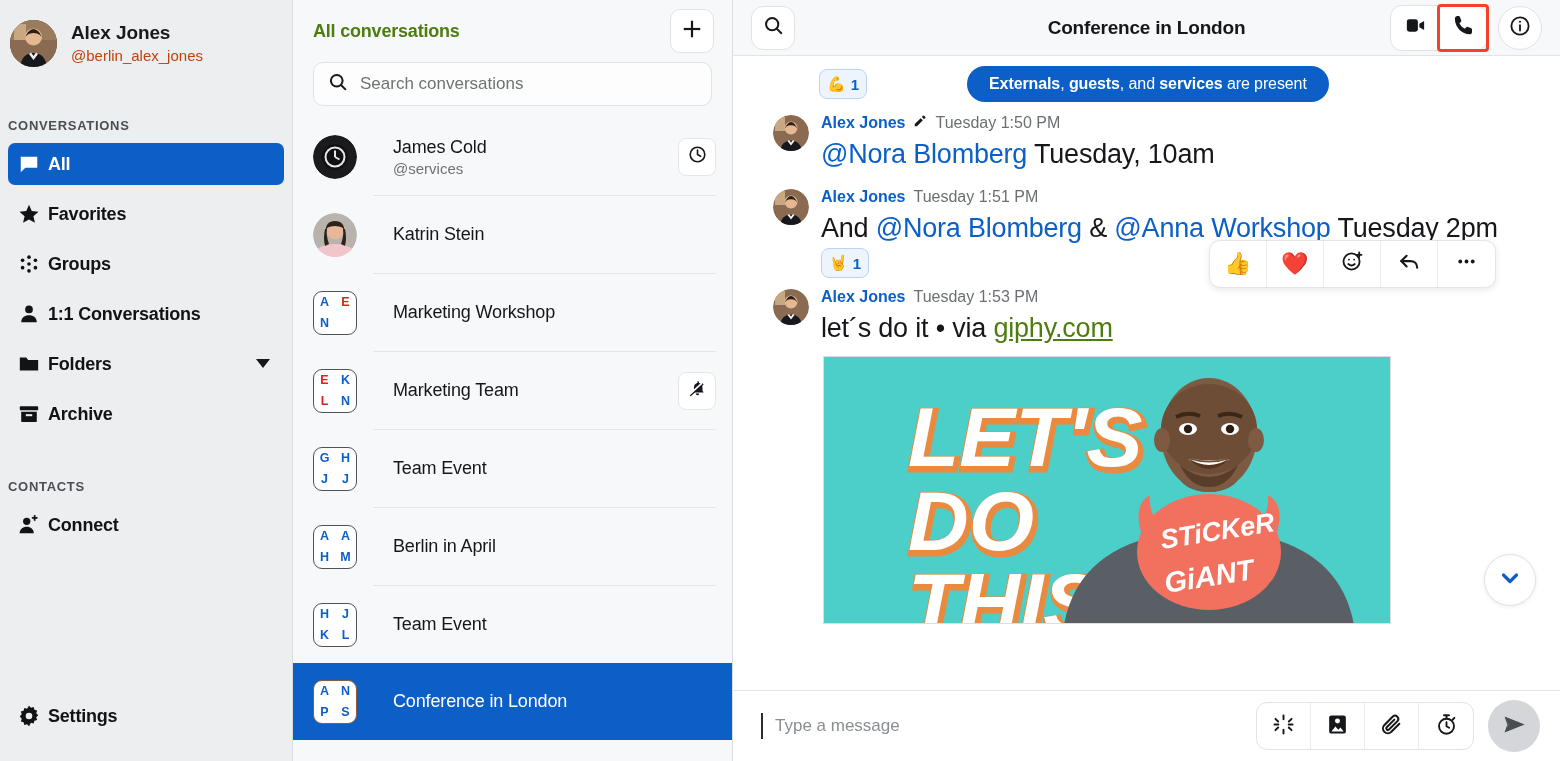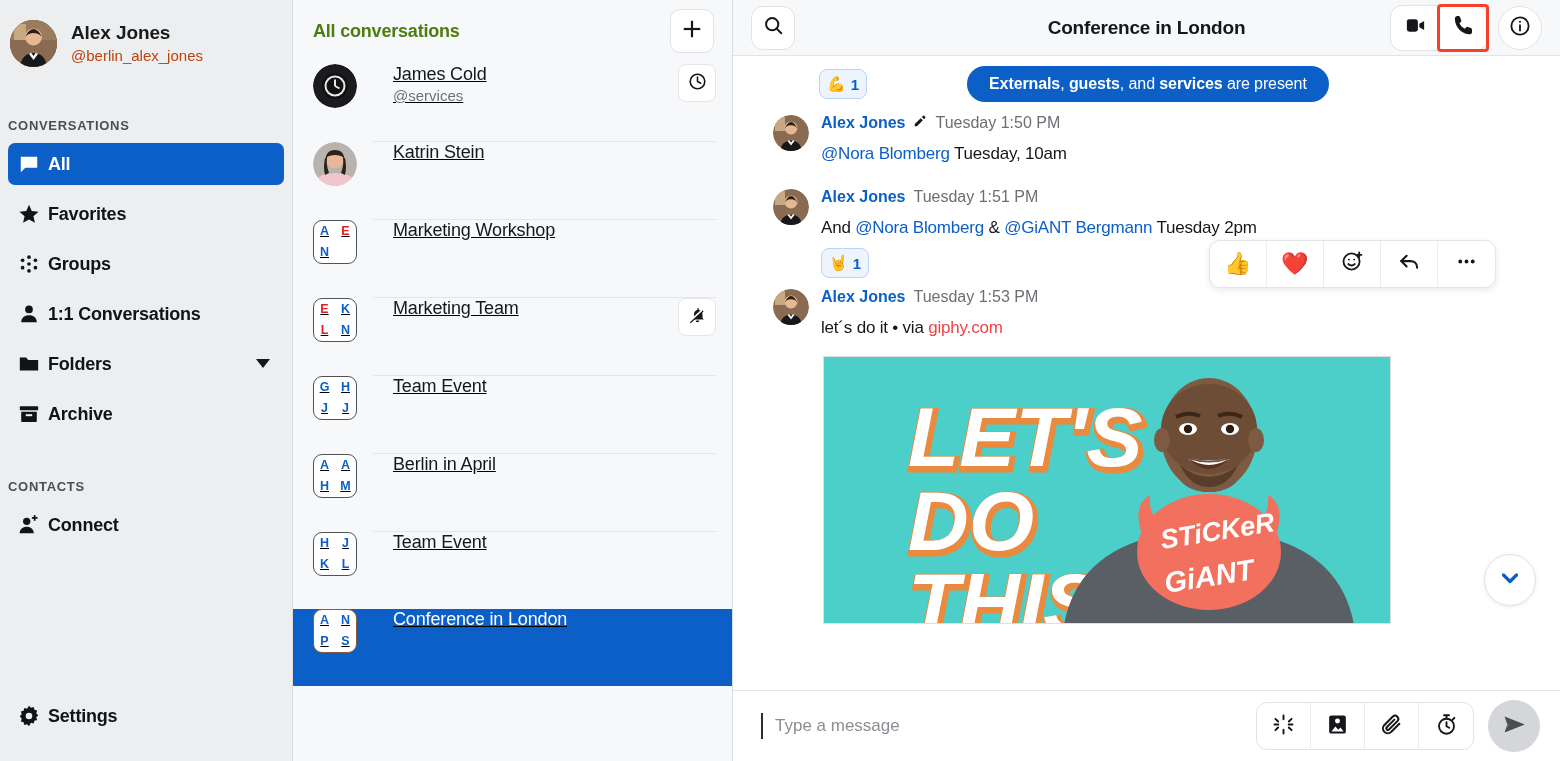--- a/index.html
+++ b/index.html
@@ -70,22 +70,22 @@
   }
   .searchbox input {
     border: none; outline: none; background: transparent;
     font-size: 17px; color: #15171a; margin-left: 12px; width: 100%;
     font-family: "Liberation Sans", sans-serif;
   }
   .searchbox input::placeholder { color: #6e7277; }
 
   .conv-scroll { margin-top: 12px; flex: 1; overflow: hidden; }
   .conv-row {
-    display: flex; align-items: flex-start; height: 77px;
-    padding-left: 20px; padding-right: 16px; cursor: pointer; position: relative; text-decoration: underline;
+    display: flex; align-items: center; height: 77px;
+    padding-left: 20px; padding-right: 16px; cursor: pointer; position: relative;
   }
   .conv-row.selected { background: #0b5fc7; }
   .conv-sep { height: 1px; background: #e3e5e8; margin-left: 80px; margin-right: 16px; }
   .conv-av { width: 44px; height: 44px; flex: 0 0 44px; position: relative; }
   .conv-av.circle { border-radius: 50%; overflow: hidden; }
   .grid-av {
     width: 44px; height: 44px; border-radius: 9px;
     background: #ffffff; border: 1.6px solid #4e5358;
     display: grid; grid-template-columns: 1fr 1fr; grid-template-rows: 1fr 1fr;
     align-items: center; justify-items: center; overflow: hidden;
@@ -135,23 +135,23 @@
     padding: 9px 22px; font-size: 16px; margin-left: 100px; letter-spacing: -0.1px;
   }
   .notice-pill b { font-weight: bold; }
 
   .msg { display: flex; padding: 10px 0 0 40px; position: relative; }
   .msg-av { width: 36px; height: 36px; border-radius: 50%; flex: 0 0 36px; overflow: hidden; margin-top: 3px; }
   .msg-body { margin-left: 12px; flex: 1; }
   .msg-meta { display: flex; align-items: center; gap: 8px; height: 22px; }
   .msg-author { font-size: 16px; font-weight: bold; color: #0b5fc7; }
   .msg-time { font-size: 16px; color: #6b6f74; }
-  .msg-text { font-size: 17px; color: #15171a; margin-top: 6px; letter-spacing: -0.2px; line-height: 28px; }
+  .msg-text { font-size: 27px; color: #15171a; margin-top: 6px; letter-spacing: -0.2px; line-height: 28px; }
   .mention { color: #0b5fc7; }
-  .link { color: #ef4444; }
+  .link { color: #4d7c0f; text-decoration: underline; }
 
   .react-row { padding: 6px 0 0 0; position: relative; display: flex; align-items: center; }
   .react-toolbar {
     position: absolute; right: 64px; top: -2px;
     display: flex; background: #ffffff; border: 1px solid #e3e5e8;
     border-radius: 11px; box-shadow: 0 2px 7px rgba(0,0,0,0.09); overflow: hidden;
   }
   .react-toolbar .rt { width: 57px; height: 46px; display: flex; align-items: center; justify-content: center; cursor: pointer; border-right: 1px solid #ebedef; font-size: 22px; }
   .react-toolbar .rt:last-child { border-right: none; }
 
@@ -316,20 +316,31 @@
       <div class="icon-btn">
         <span>
           <svg width="22" height="22" viewBox="0 0 24 24" fill="#15171a">
               <rect x="10.8" y="3" width="2.4" height="18"></rect>
               <rect x="3" y="10.8" width="18" height="2.4"></rect>
             </svg>
         </span>
       </div>
     </div>
 
+    <div class="search-wrap">
+      <div class="searchbox">
+        <span>
+          <svg width="20" height="20" viewBox="0 0 24 24" fill="none" stroke="#15171a" stroke-width="2.4">
+            <circle cx="10.5" cy="10.5" r="7"></circle>
+              <line x1="15.6" y1="15.6" x2="21.5" y2="21.5"></line>
+          </svg>
+        </span>
+        <input placeholder="Search conversations" style="">
+      </div>
+    </div>
 
     <div class="conv-scroll">
 
       <div class="conv-row">
         <div class="conv-av circle">
           <svg width="44" height="44" viewBox="0 0 44 44">
             <circle cx="22" cy="22" r="22" fill="#1b1b1d"></circle>
             <circle cx="22" cy="22" r="13" fill="#111113"></circle>
             <circle cx="22" cy="22" r="9.5" fill="none" stroke="#e8e8e8" stroke-width="2"></circle>
             <line x1="22" y1="22" x2="22" y2="15.5" stroke="#e8e8e8" stroke-width="2"></line>
@@ -556,21 +567,21 @@
             <path d="M11 15.5 q3 -8.5 7 -8.5 q4 0 7 8.5 q-1.5 -5.3 -7 -5.3 q-5.5 0 -7 5.3z" fill="#2a2018"></path>
             <path d="M7 36 q1.5 -10.5 11 -10.5 q9.5 0 11 10.5z" fill="#17181b"></path>
             <path d="M14.5 26 l3.5 4.6 l3.5 -4.6 l-1.5 -1.1 l-2 2.7 l-2 -2.7z" fill="#f2f2f2"></path>
           </svg>
         </div>
         <div class="msg-body">
           <div class="msg-meta">
             <span class="msg-author">Alex Jones</span>
             <span class="msg-time">Tuesday 1:51 PM</span>
           </div>
-          <div class="msg-text"><span>And </span><span class="mention">@Nora Blomberg</span><span> &amp; </span><span class="mention">@GiANT Bergmann</span><span> Tuesday 2pm</span></div>
+          <div class="msg-text"><span>And </span><span class="mention">@Nora Blomberg</span><span> &amp; </span><span class="mention">@Anna Workshop</span><span> Tuesday 2pm</span></div>
 
           <div class="react-row">
             <div class="react-chip">
               <span>🤘</span>
               <span class="cnt">1</span>
             </div>
             <div class="react-toolbar">
               <div class="rt">
                   <span>👍</span>
                 </div>

